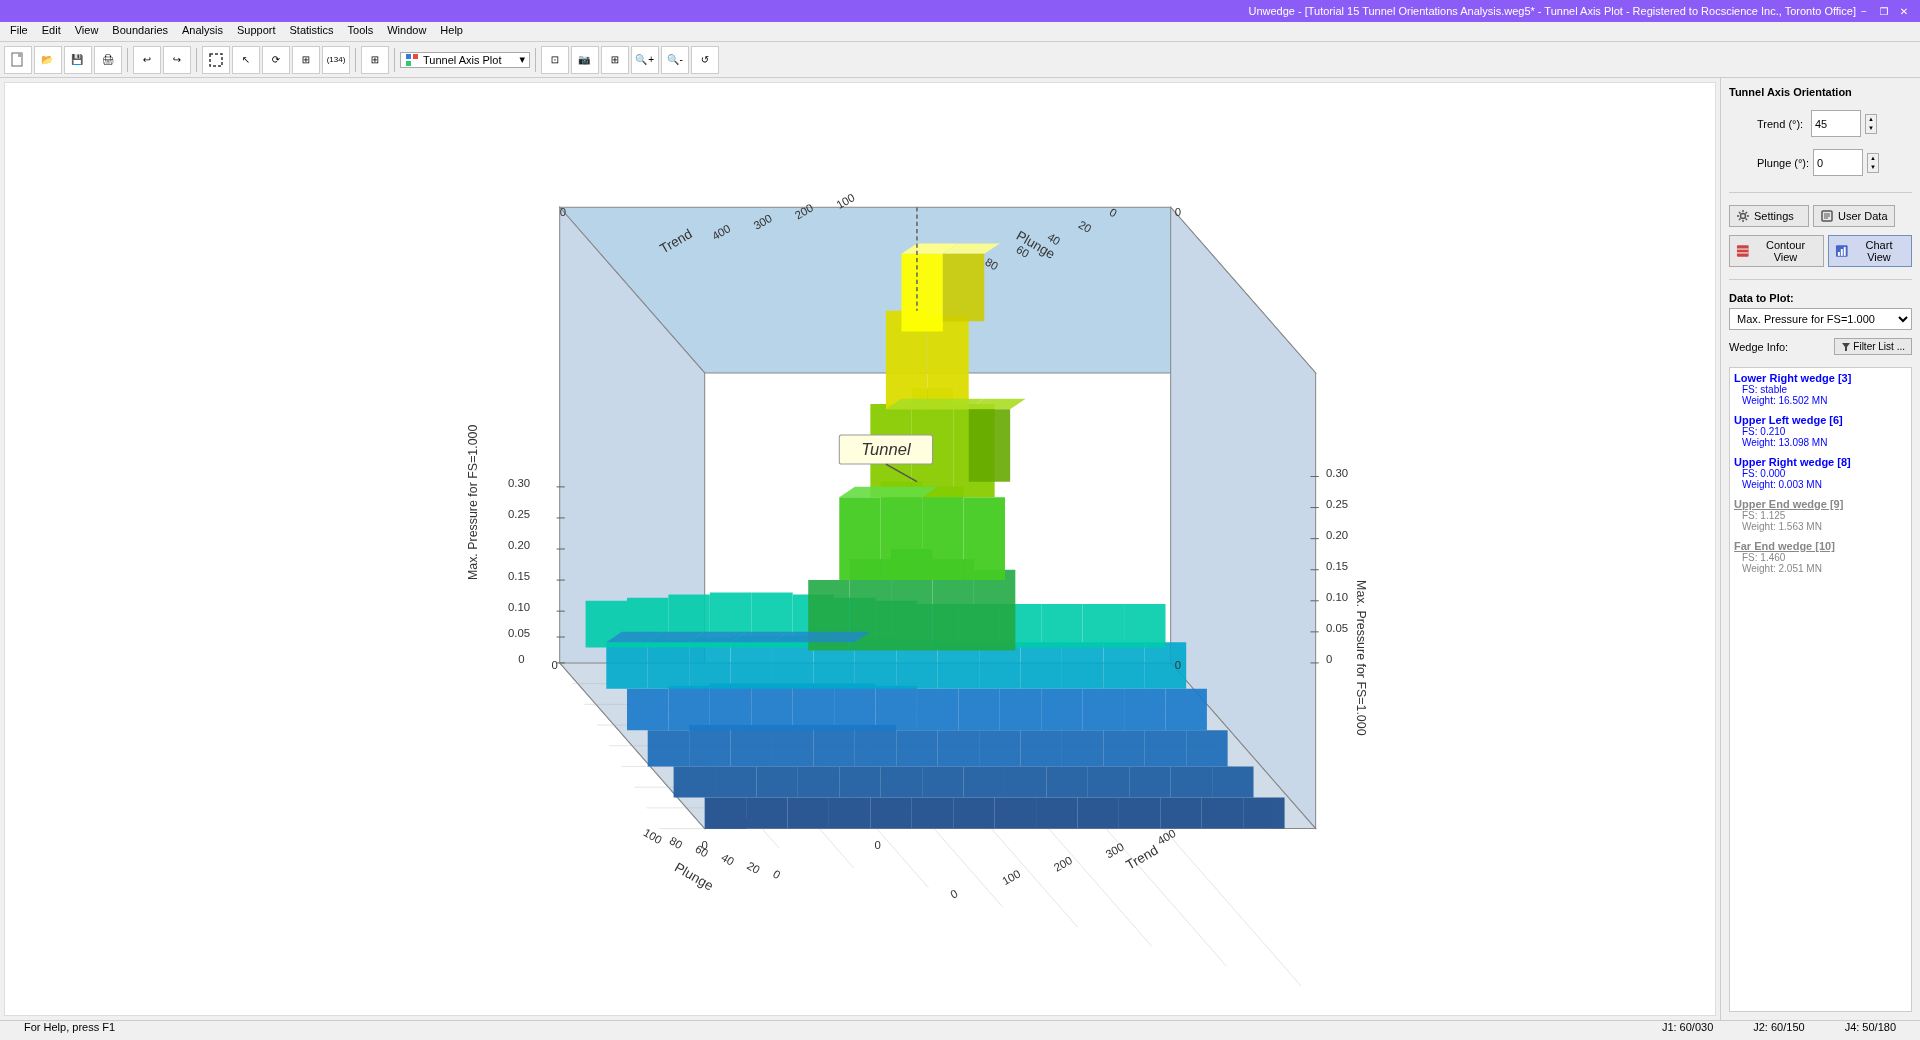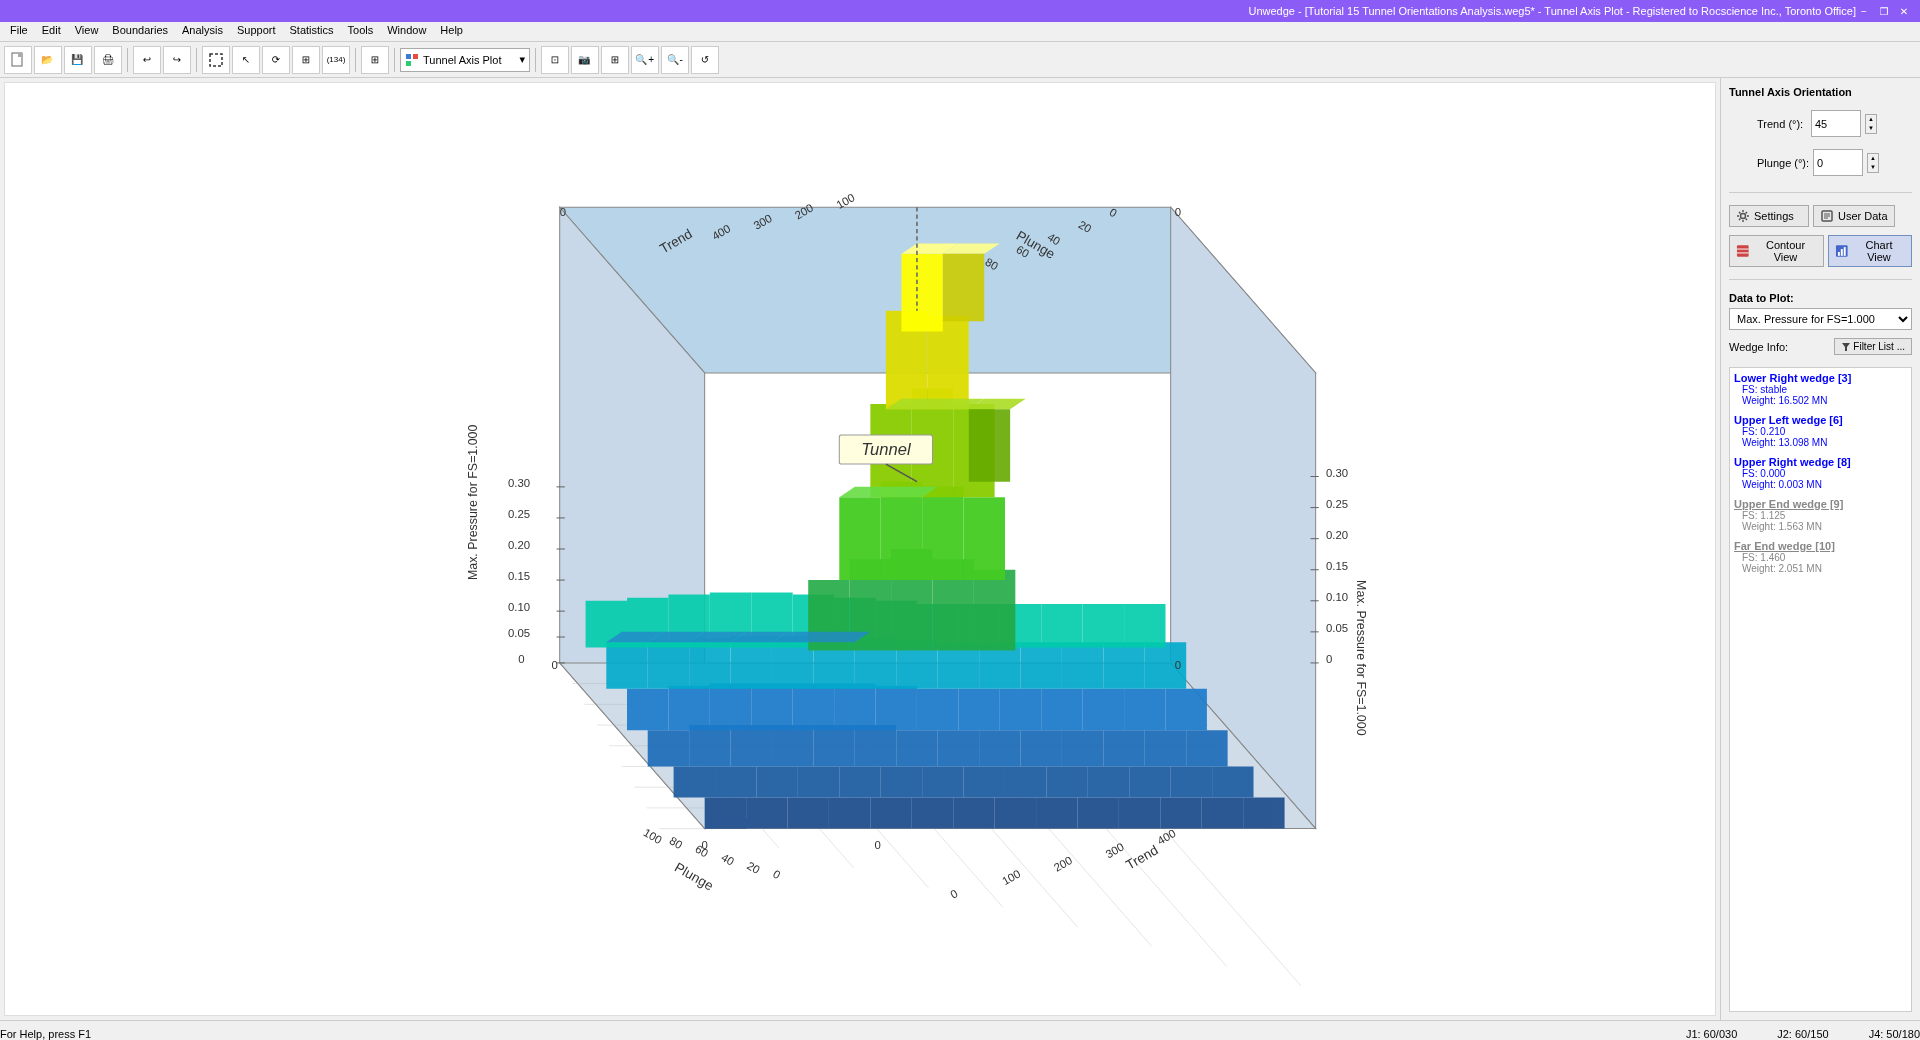--- a/index.html
+++ b/index.html
@@ -50,21 +50,21 @@
       border: 1px solid #ccc;
       background: #fff;
       cursor: pointer;
       display: flex;
       align-items: center;
       justify-content: center;
       font-size: 10px;
     }
     .toolbar-separator { width: 1px; height: 24px; background: #bbb; margin: 0 3px; }
     .toolbar-dropdown {
-      height: 24px;
+      height: 16px;
       border: 1px solid #aaa;
       background: white;
       padding: 0 4px;
       font-size: 11px;
       display: flex;
       align-items: center;
       gap: 4px;
       cursor: pointer;
       min-width: 130px;
     }
@@ -189,22 +189,22 @@
     
     .wedge-name { font-size: 11px; font-weight: bold; }
     .wedge-detail { font-size: 10px; margin-left: 8px; }
     
     
     #status-bar {
       height: 20px;
       background: #f0f0f0;
       border-top: 1px solid #ccc;
       display: flex;
-      align-items: flex-end;
-      padding: 0 0;
+      align-items: flex-start;
+      padding: 0 24px;
       font-size: 11px;
       justify-content: space-between;
     }
     
     
     #chart-svg {
       width: 100%;
       height: 100%;
     }
     

